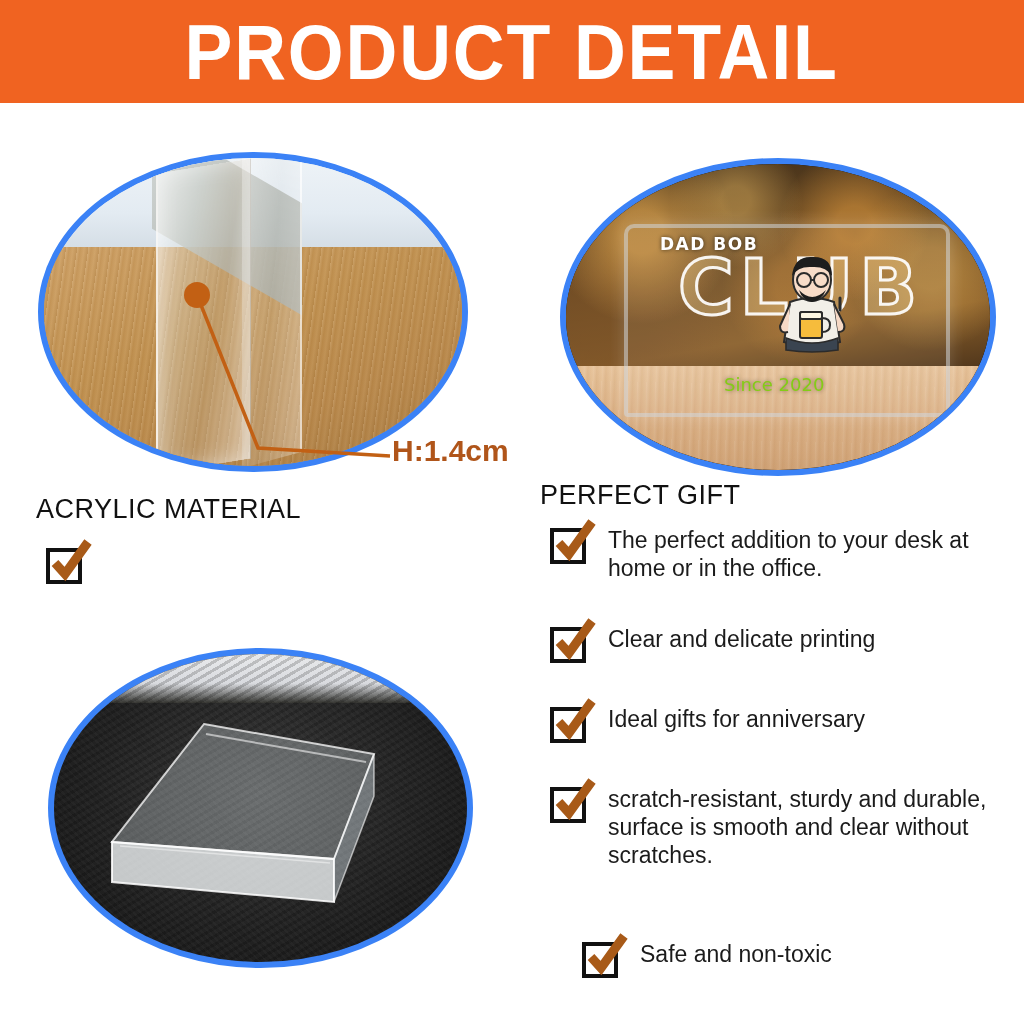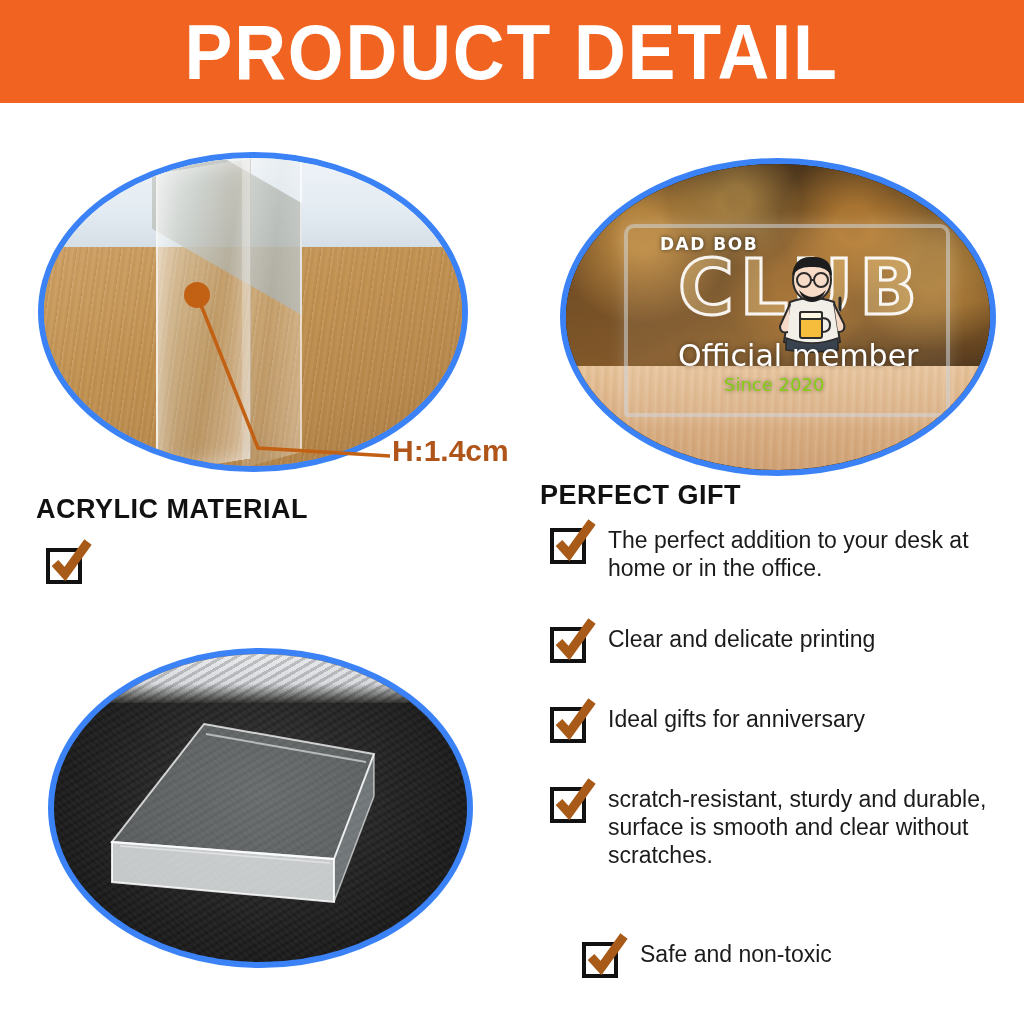--- a/index.html
+++ b/index.html
@@ -223,21 +223,21 @@
     position: absolute;
     left: 0; top: 0; width: 100%; height: 16%;
     background: linear-gradient(180deg,#e9eaec 0%,#d8dade 60%,#33332f 100%);
   }
   .block-svg { position: absolute; left: 0; top: 0; }
 
   
   .section-title {
     position: absolute;
     font-size: 27px;
-    font-weight: bold;
+    font-weight: normal;
     color: #111111;
     letter-spacing: 0.5px;
     white-space: nowrap;
   }
   #title-acrylic { left: 36px; top: 494px; }
   #title-gift    { left: 540px; top: 480px; }
 
   .check-item {
     position: absolute;
     display: flex;
@@ -323,21 +323,20 @@
 
         <path d="M33 36 Q46 50 60 36 Q56 46 46 48 Q36 46 33 36 Z" fill="#1d1d1d"></path>
 
         <rect x="34" y="58" width="22" height="26" rx="2" fill="#f6bc3c" stroke="#2b2b2b" stroke-width="2"></rect>
         <rect x="34" y="58" width="22" height="7" rx="2" fill="#fdf6e2" stroke="#2b2b2b" stroke-width="2"></rect>
         <path d="M56 64 q8 0 8 7 t-8 7" fill="none" stroke="#2b2b2b" stroke-width="2"></path>
 
         <path d="M74 56 L74 44" stroke="#2b2b2b" stroke-width="3" stroke-linecap="round"></path>
       </svg>
 
-      <div class="official">Official member</div>
       <div class="since">Since 2020</div>
     </div>
   </div>
 </div>
 
 <div class="oval" id="oval-block">
   <div class="slate-top"></div>
   <div class="slate"></div>
   <svg class="block-svg" width="425" height="320" viewBox="0 0 425 320">
 

